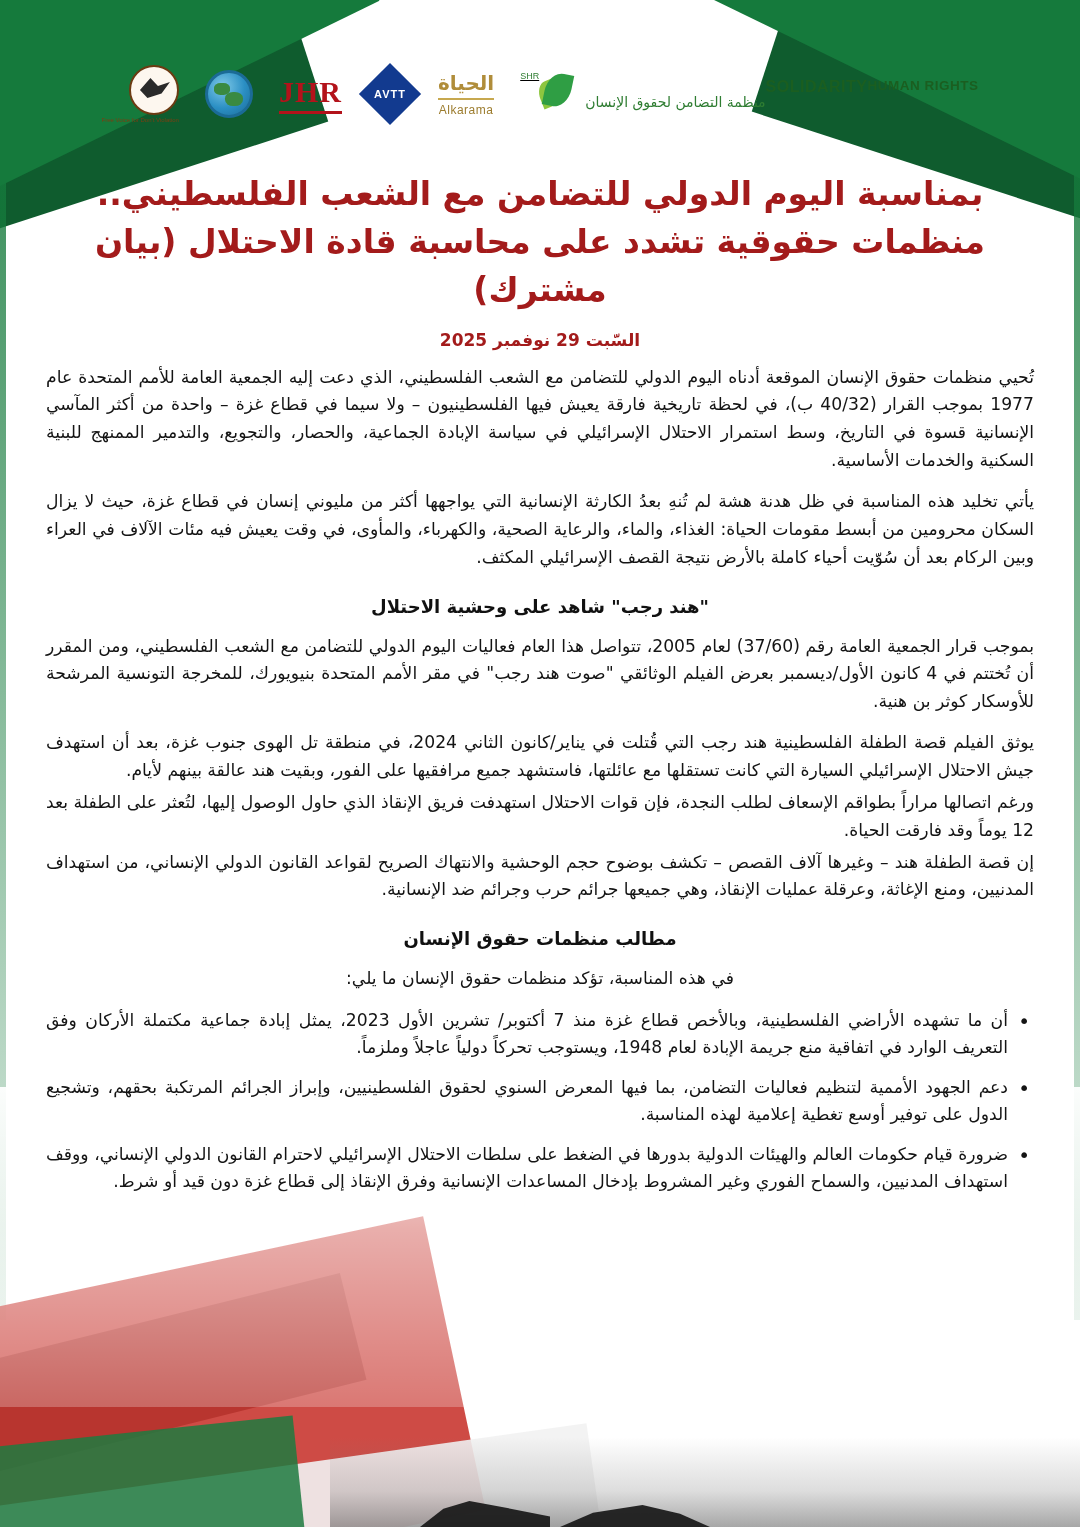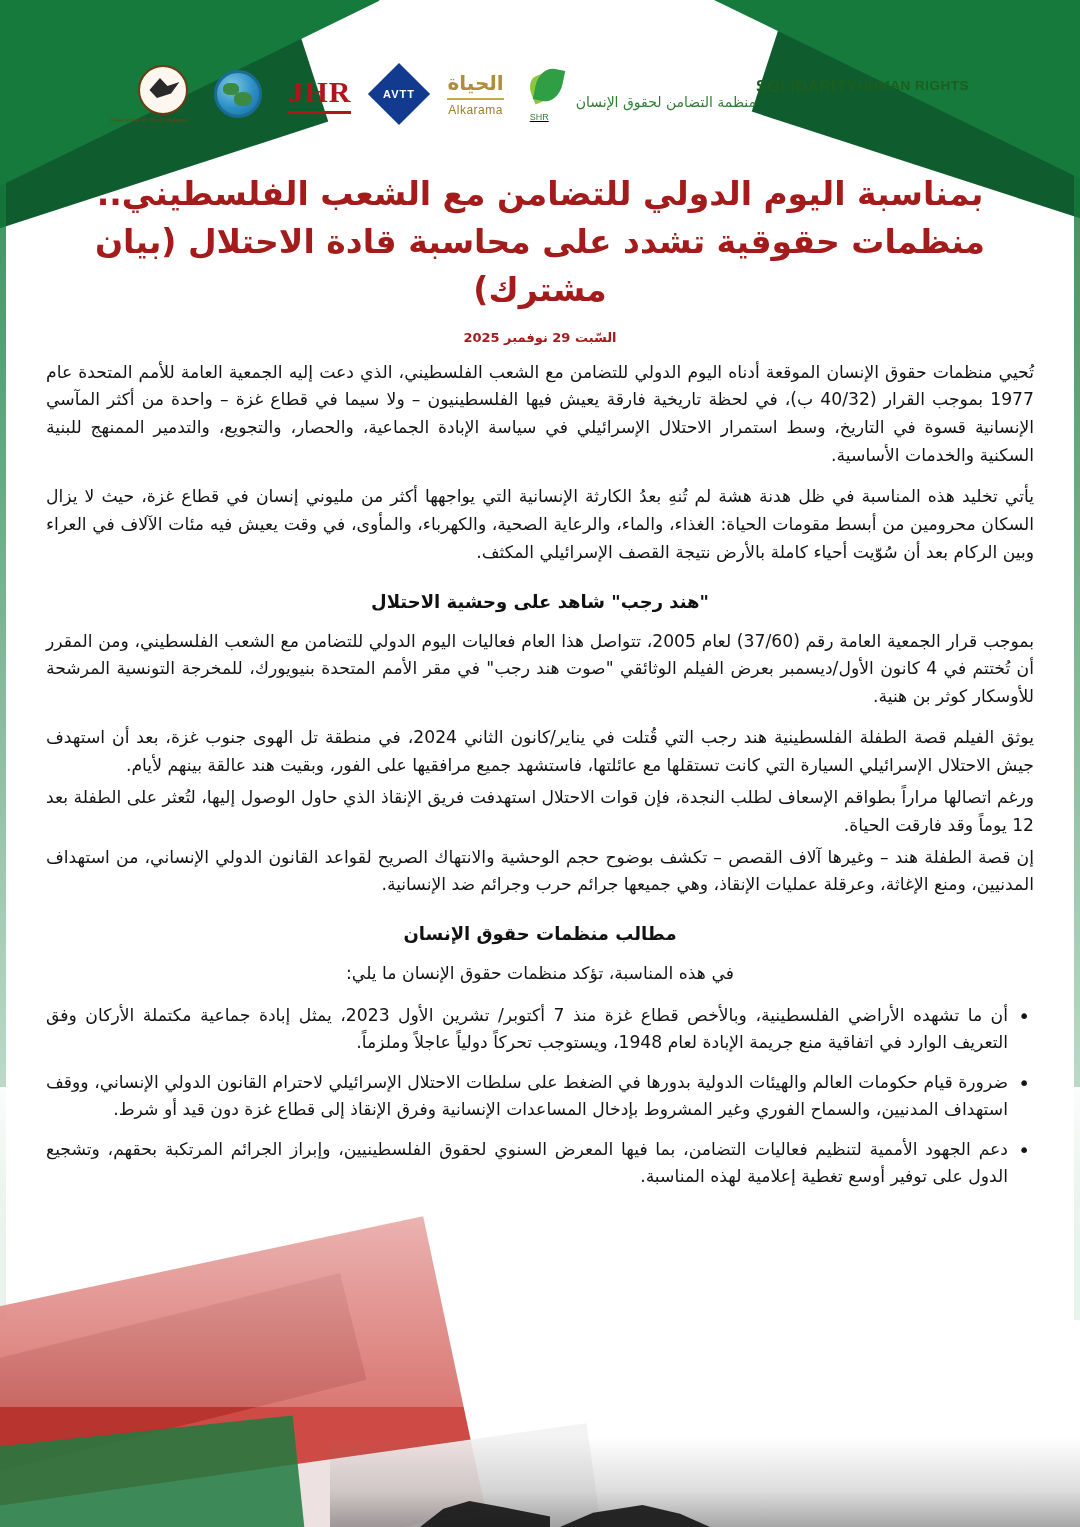--- a/index.html
+++ b/index.html
@@ -300,21 +300,21 @@
     font-size: 33px;
     font-weight: bold;
     line-height: 1.45;
     margin: 40px auto 0;
     max-width: 940px;
     letter-spacing: 0;
   }
   .subtitle-date {
     text-align: center;
     color: #a31b1b;
-    font-size: 13px;
+    font-size: 17px;
     font-weight: bold;
     margin: 16px 0 14px;
   }
 
   
   .body-text {
     color: #141414;
     font-size: 17.2px;
     line-height: 1.62;
     text-align: justify;
@@ -385,21 +385,21 @@
 <div class="page">
 
   <div class="logo-bar">
 
     <div class="logo logo-hrs">
       <div class="logo-txt-block">
         <span class="logo-hrs-l1">HUMAN RIGHTS</span>
         <span class="logo-hrs-l2">SOLIDARITY</span>
         <span class="logo-hrs-ar">منظمة التضامن لحقوق الإنسان</span>
       </div>
-      <div style="display:flex;flex-direction:column;align-items:flex-end;text-decoration:underline;">
+      <div style="display:flex;flex-direction:row;align-items:flex-start;text-decoration:underline;">
         <div class="logo-mark-green">
           <div class="leaf2"></div>
           <div class="leaf"></div>
         </div>
         <div class="logo-sub">SHR</div>
       </div>
     </div>
 
     <div class="logo logo-alkarama">
       <div style="text-align:center;">
@@ -447,17 +447,17 @@
   <p class="body-text">بموجب قرار الجمعية العامة رقم (37/60) لعام 2005، تتواصل هذا العام فعاليات اليوم الدولي للتضامن مع الشعب الفلسطيني، ومن المقرر أن تُختتم في 4 كانون الأول/ديسمبر بعرض الفيلم الوثائقي "صوت هند رجب" في مقر الأمم المتحدة بنيويورك، للمخرجة التونسية المرشحة للأوسكار كوثر بن هنية.</p>
   <p class="body-text tight">يوثق الفيلم قصة الطفلة الفلسطينية هند رجب التي قُتلت في يناير/كانون الثاني 2024، في منطقة تل الهوى جنوب غزة، بعد أن استهدف جيش الاحتلال الإسرائيلي السيارة التي كانت تستقلها مع عائلتها، فاستشهد جميع مرافقيها على الفور، وبقيت هند عالقة بينهم لأيام.</p>
   <p class="body-text tight">ورغم اتصالها مراراً بطواقم الإسعاف لطلب النجدة، فإن قوات الاحتلال استهدفت فريق الإنقاذ الذي حاول الوصول إليها، لتُعثر على الطفلة بعد 12 يوماً وقد فارقت الحياة.</p>
   <p class="body-text">إن قصة الطفلة هند – وغيرها آلاف القصص – تكشف بوضوح حجم الوحشية والانتهاك الصريح لقواعد القانون الدولي الإنساني، من استهداف المدنيين، ومنع الإغاثة، وعرقلة عمليات الإنقاذ، وهي جميعها جرائم حرب وجرائم ضد الإنسانية.</p>
 
   <h2 class="section-head">مطالب منظمات حقوق الإنسان</h2>
   <p class="lead-line">في هذه المناسبة، تؤكد منظمات حقوق الإنسان ما يلي:</p>
 
   <ul class="demands">
     <li>أن ما تشهده الأراضي الفلسطينية، وبالأخص قطاع غزة منذ 7 أكتوبر/ تشرين الأول 2023، يمثل إبادة جماعية مكتملة الأركان وفق التعريف الوارد في اتفاقية منع جريمة الإبادة لعام 1948، ويستوجب تحركاً دولياً عاجلاً وملزماً.</li>
+    <li>دعم الجهود الأممية لتنظيم فعاليات التضامن، بما فيها المعرض السنوي لحقوق الفلسطينيين، وإبراز الجرائم المرتكبة بحقهم، وتشجيع الدول على توفير أوسع تغطية إعلامية لهذه المناسبة.</li>
     <li>ضرورة قيام حكومات العالم والهيئات الدولية بدورها في الضغط على سلطات الاحتلال الإسرائيلي لاحترام القانون الدولي الإنساني، ووقف استهداف المدنيين، والسماح الفوري وغير المشروط بإدخال المساعدات الإنسانية وفرق الإنقاذ إلى قطاع غزة دون قيد أو شرط.</li>
-    <li>دعم الجهود الأممية لتنظيم فعاليات التضامن، بما فيها المعرض السنوي لحقوق الفلسطينيين، وإبراز الجرائم المرتكبة بحقهم، وتشجيع الدول على توفير أوسع تغطية إعلامية لهذه المناسبة.</li>
   </ul>
 
 </div>
 
 </body></html>

